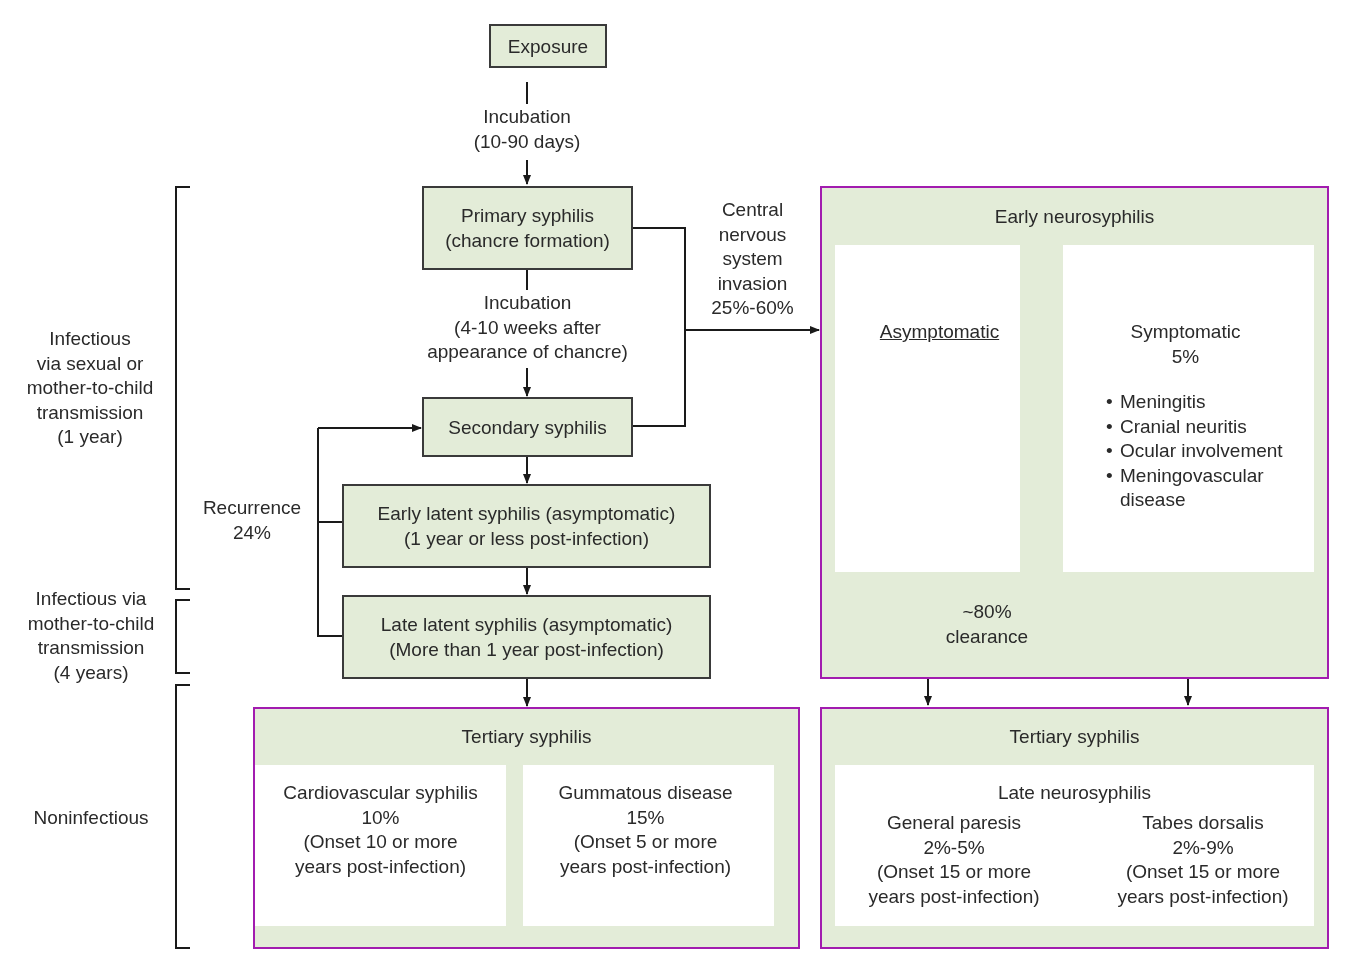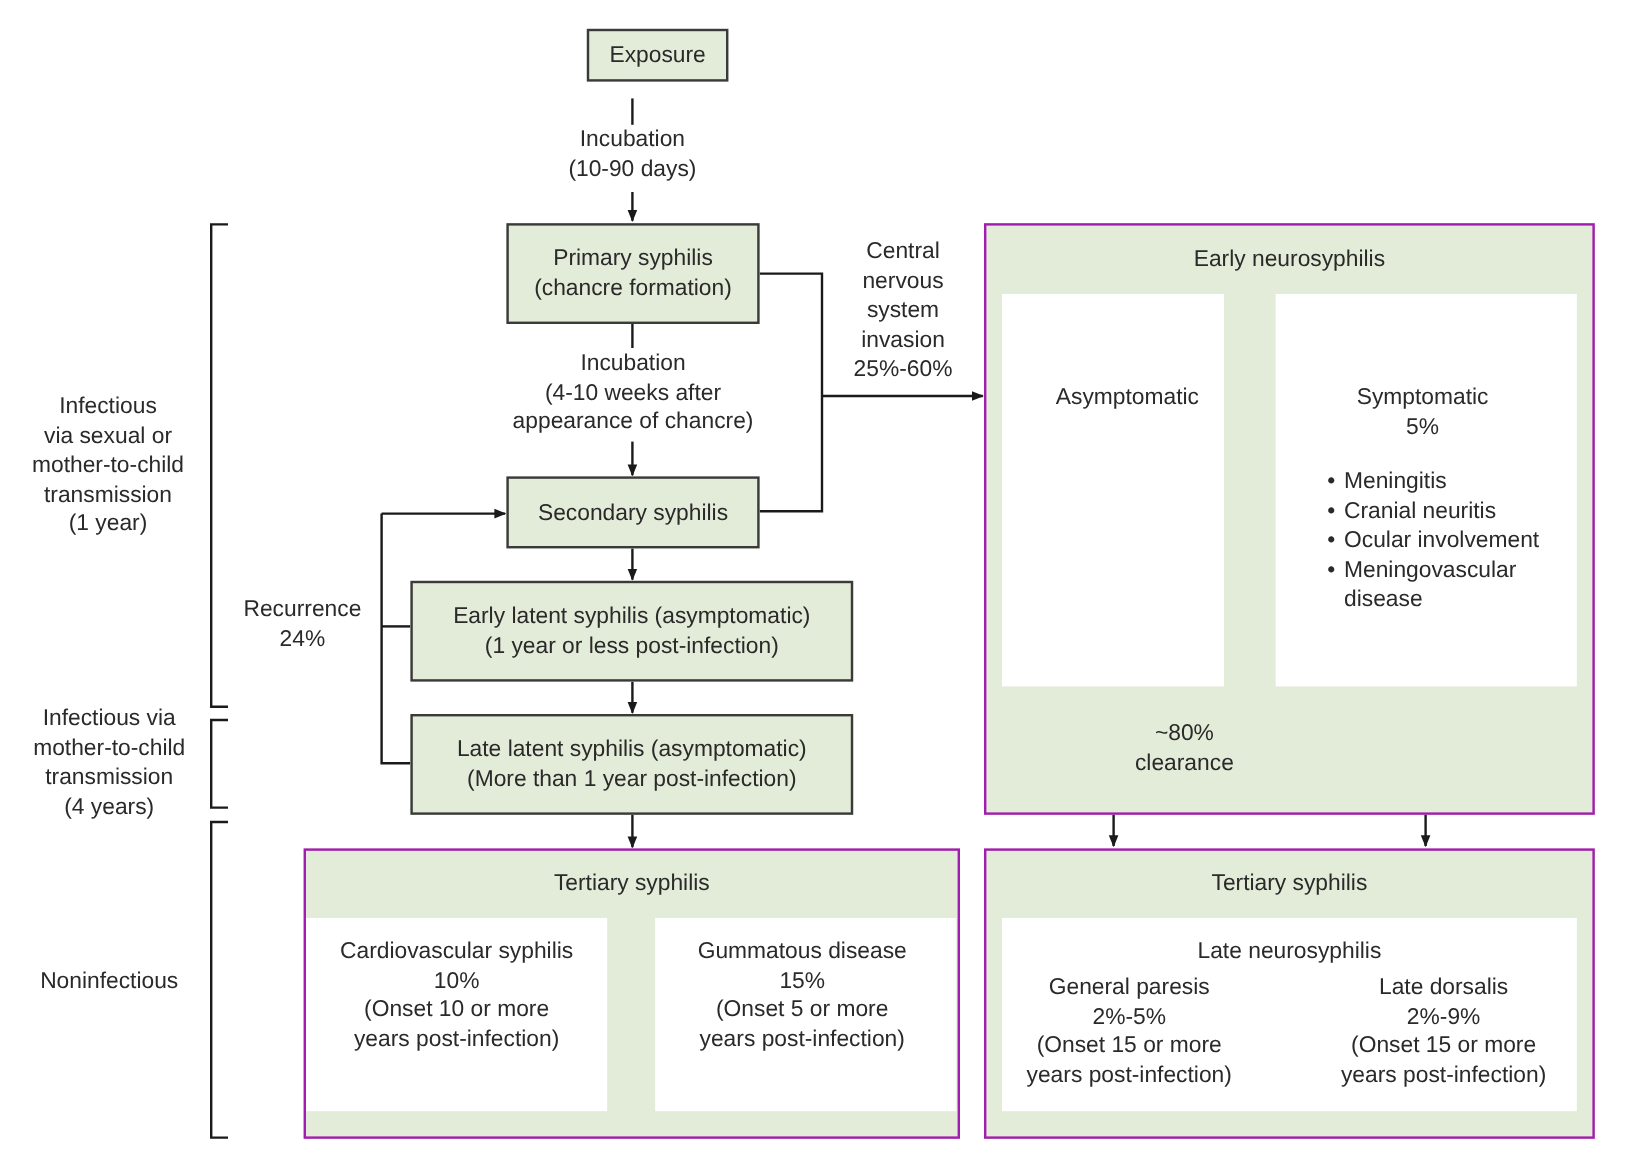--- a/index.html
+++ b/index.html
@@ -119,21 +119,21 @@
   <div>transmission</div>
   <div>(4 years)</div>
 </div>
 <div class="lbl" style="left:0px;top:806px;width:182px;">
   <div>Noninfectious</div>
 </div>
 
 <div class="panel" style="left:820px;top:186px;width:509px;height:493px;">
   <div class="ctr abs" style="left:0;top:17px;width:505px;">Early neurosyphilis</div>
   <div class="inner" style="left:13px;top:57px;width:185px;height:327px;">
-    <div class="ctr abs" style="left:0;top:75px;width:209px;">Asymptomatic</div>
+    <div class="ctr abs" style="left:0;top:75px;width:209px;text-decoration:underline;">Asymptomatic</div>
   </div>
   <div class="inner" style="left:241px;top:57px;width:251px;height:327px;">
     <div class="ctr abs" style="left:0;top:75px;width:245px;">Symptomatic</div>
     <div class="ctr abs" style="left:0;top:100px;width:245px;">5%</div>
     <ul class="bul abs" style="left:27px;top:129px;width:220px;">
       <li>Meningitis</li>
       <li>Cranial neuritis</li>
       <li>Ocular involvement</li>
       <li>Meningovascular disease</li>
     </ul>
@@ -147,40 +147,40 @@
 <div class="panel" style="left:253px;top:707px;width:547px;height:242px;">
   <div class="ctr abs" style="left:0;top:16px;width:543px;">Tertiary syphilis</div>
   <div class="inner" style="left:0;top:56px;width:251px;height:161px;">
     <div class="ctr abs" style="left:0;top:16px;width:251px;">
       <div>Cardiovascular syphilis</div>
       <div>10%</div>
       <div>(Onset 10 or more</div>
       <div>years post-infection)</div>
     </div>
   </div>
-  <div class="inner" style="left:291px;top:56px;width:251px;height:161px;">
+  <div class="inner" style="left:268px;top:56px;width:251px;height:161px;">
     <div class="ctr abs" style="left:0;top:16px;width:245px;">
       <div>Gummatous disease</div>
       <div>15%</div>
       <div>(Onset 5 or more</div>
       <div>years post-infection)</div>
     </div>
   </div>
 </div>
 
 <div class="panel" style="left:820px;top:707px;width:509px;height:242px;">
   <div class="ctr abs" style="left:0;top:16px;width:505px;">Tertiary syphilis</div>
   <div class="inner" style="left:13px;top:56px;width:479px;height:161px;">
     <div class="ctr abs" style="left:0;top:16px;width:479px;">Late neurosyphilis</div>
-    <div class="ctr abs" style="left:0;top:46px;width:212px;">
+    <div class="ctr abs" style="left:0;top:46px;width:212px;padding-left:13px;">
       <div>General paresis</div>
       <div>2%-5%</div>
       <div>(Onset 15 or more</div>
       <div>years post-infection)</div>
     </div>
     <div class="ctr abs" style="left:263px;top:46px;width:210px;">
-      <div>Late dorsalis</div>
+      <div>Tabes dorsalis</div>
       <div>2%-9%</div>
       <div>(Onset 15 or more</div>
       <div>years post-infection)</div>
     </div>
   </div>
 </div>
 
 </body></html>

